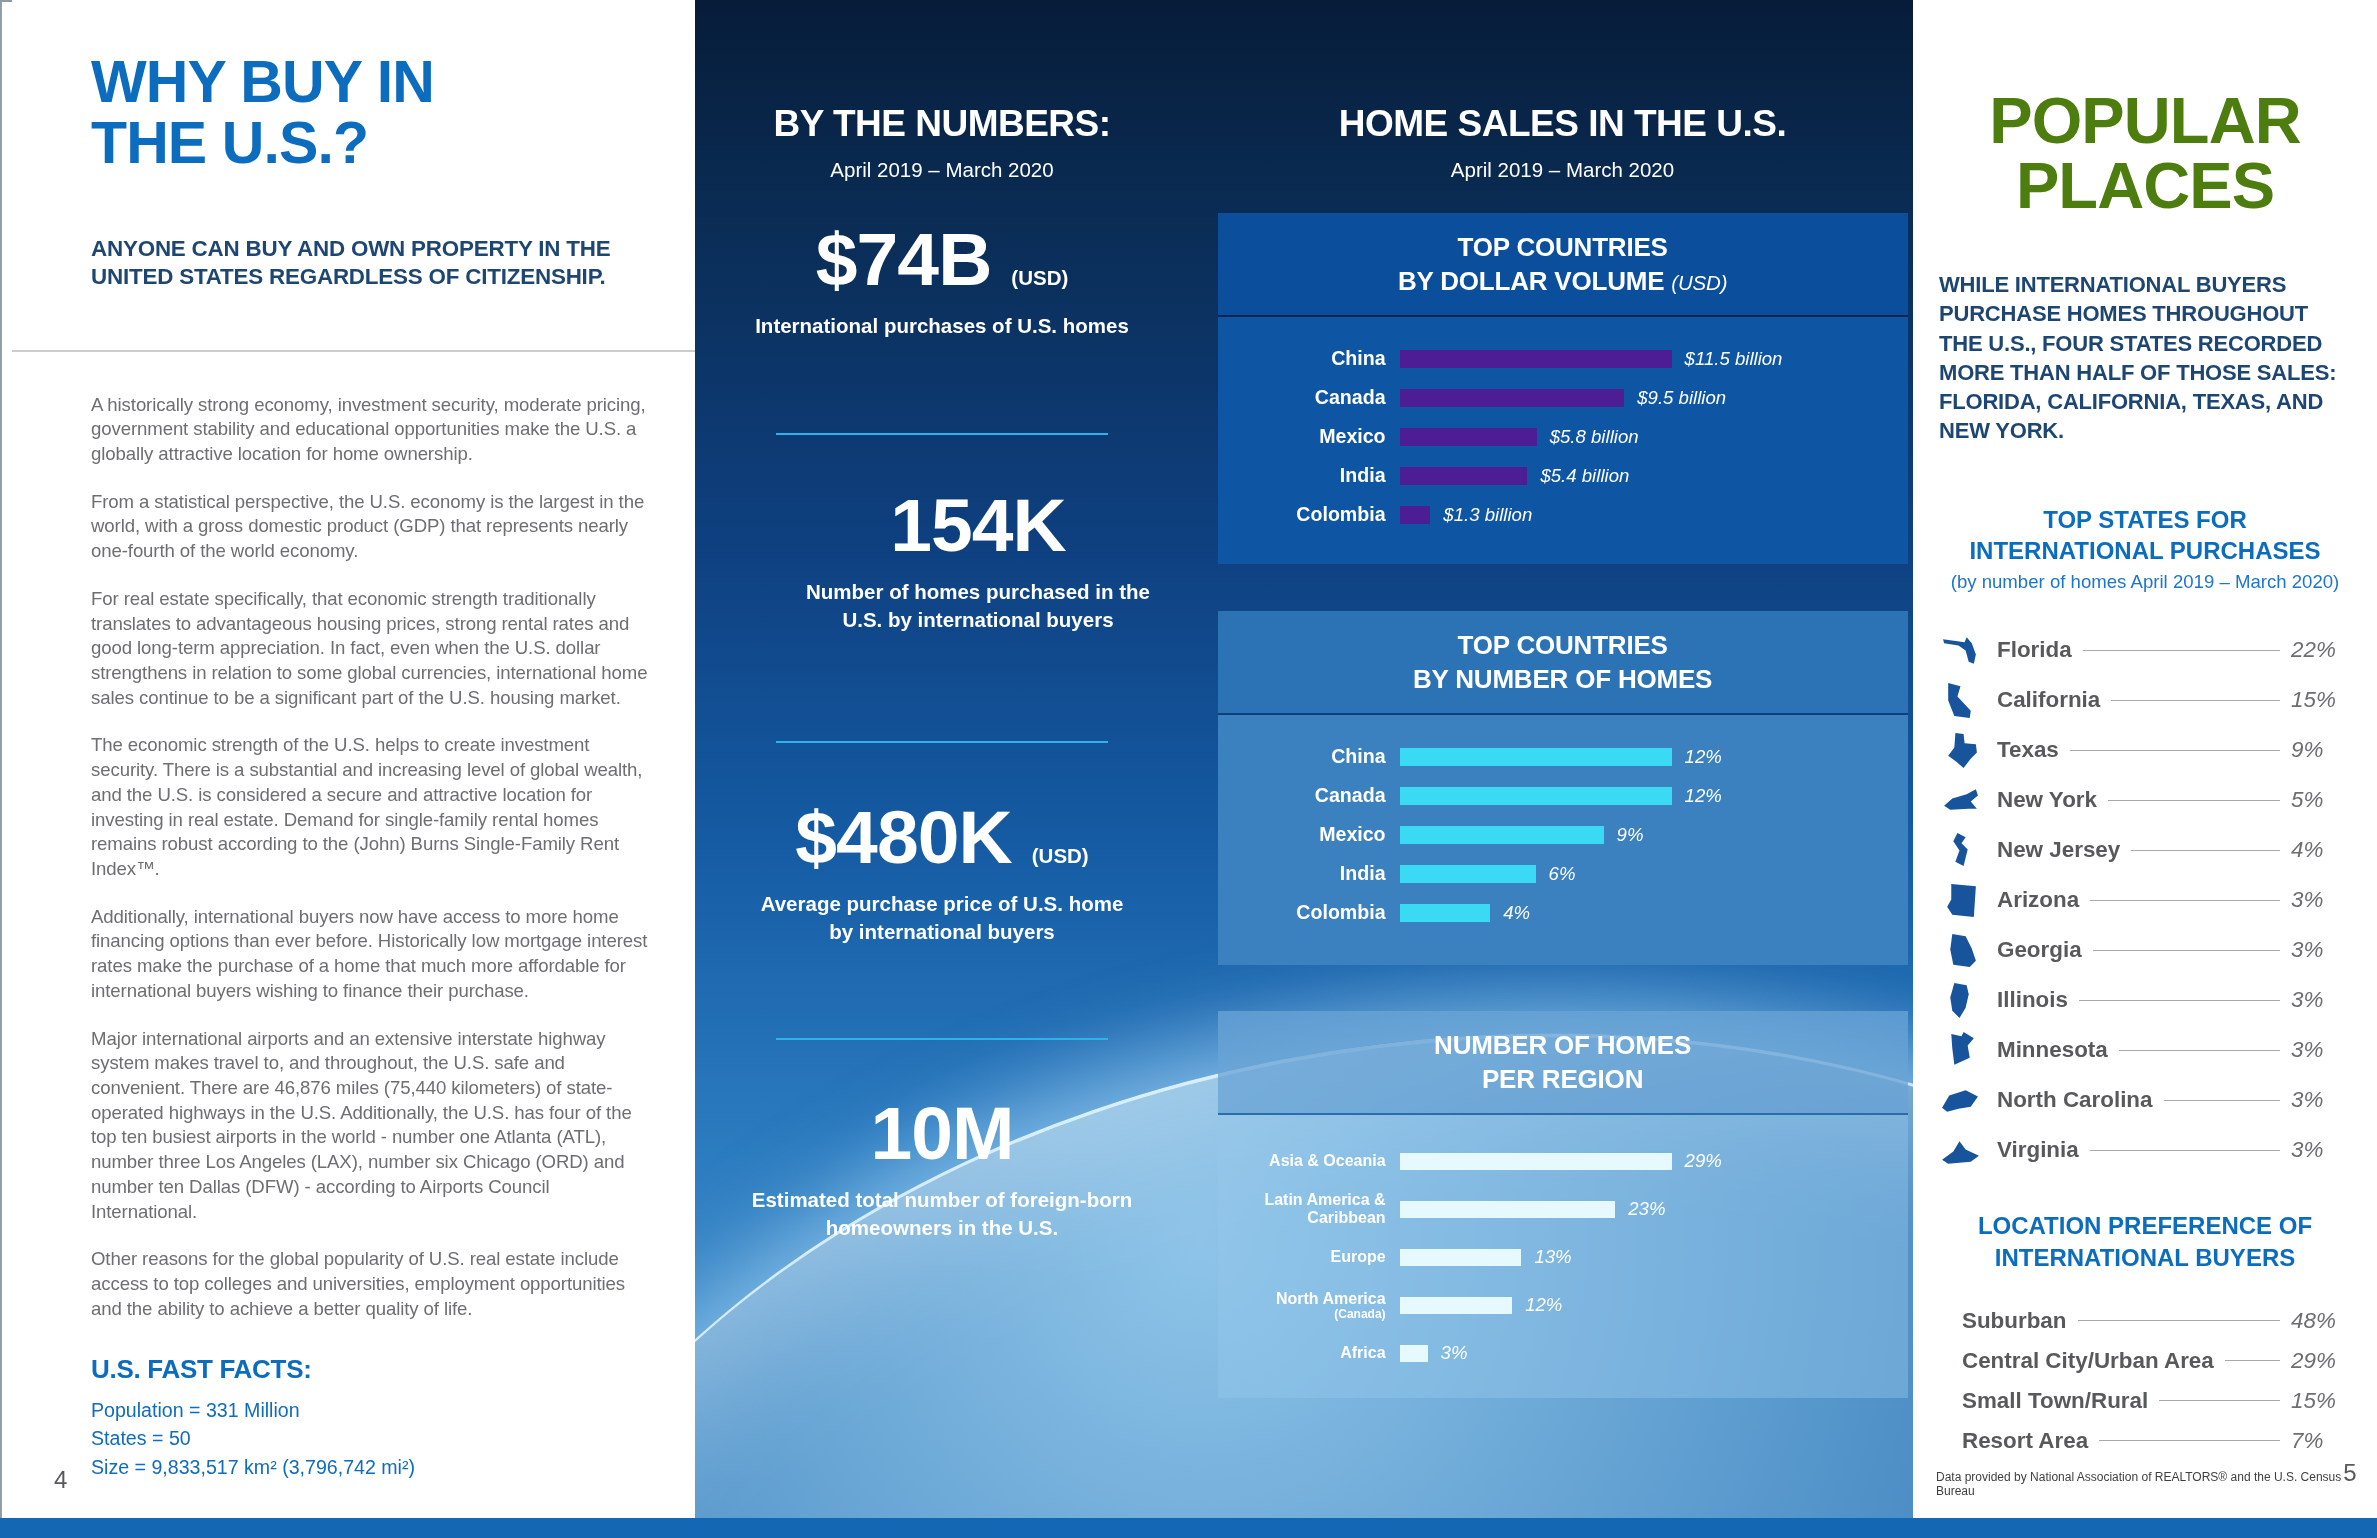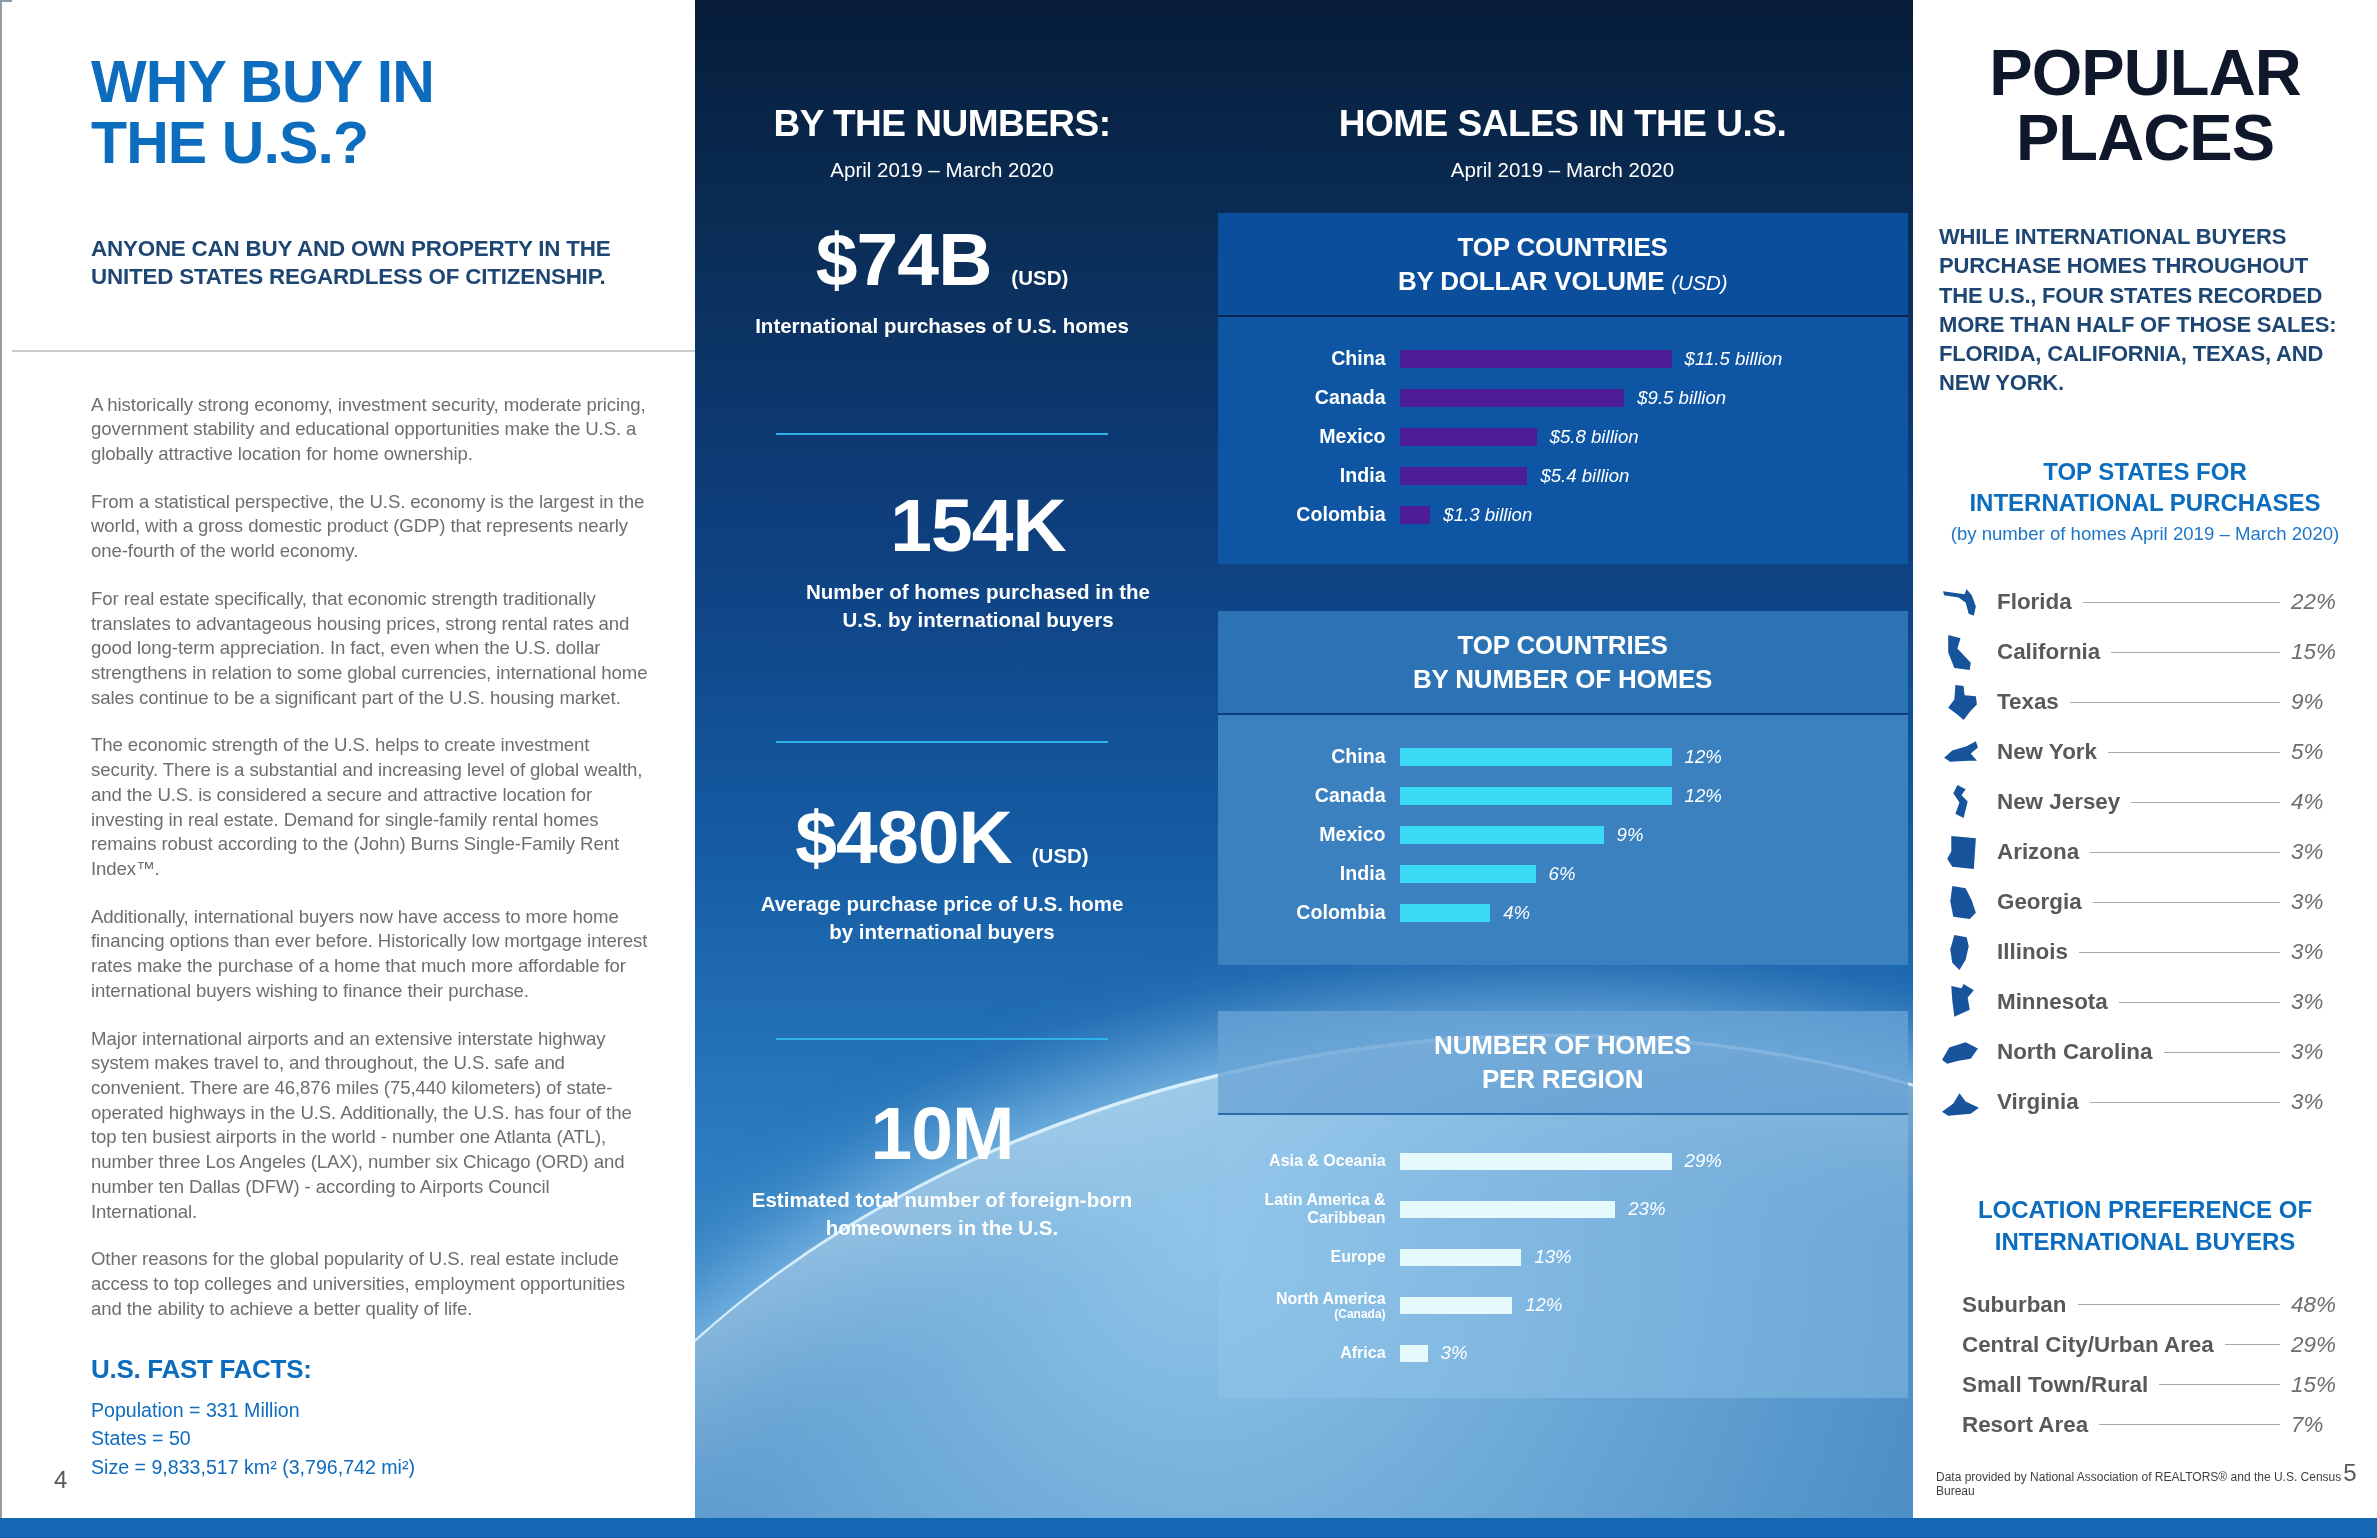--- a/index.html
+++ b/index.html
@@ -57,31 +57,31 @@
   .bar-sub{font-size:12px;font-weight:bold;}
   .bar-track{width:272px;margin-left:14px;flex:none;}
   .bar{height:18.6px;position:relative;}
   .cp-1 .bar{background:#4c1d95;}
   .cp-2 .bar{background:#3bdaf4;}
   .cp-3 .bar{background:#e6fafd;height:17.7px;}
   .bar-val{position:absolute;left:100%;top:50%;transform:translateY(-50%);margin-left:13px;
            font-style:italic;font-weight:normal;font-size:18.6px;color:#fff;white-space:nowrap;}
   
   .panel-right{position:absolute;left:1913px;top:0;width:464px;height:1518px;background:#ffffff;box-sizing:border-box;padding:0 26px;}
-  .rp-title{padding-top:40px;text-align:center;font-size:65px;font-weight:bold;color:#0f172a;line-height:1.0;letter-spacing:-0.9px;}
+  .rp-title{padding-top:40px;text-align:center;font-size:65px;font-weight:bold;color:#4d7c0f;line-height:1.0;letter-spacing:-0.9px;margin-top:48px;}
   .rp-intro{margin-top:52px;font-size:22px;font-weight:bold;color:#1e4673;line-height:1.33;letter-spacing:-0.2px;}
   .rp-states-head{margin-top:58px;text-align:center;font-size:24px;font-weight:bold;color:#0c6cbe;line-height:1.3;}
   .rp-states-sub{margin-top:5.6px;text-align:center;font-size:18.6px;color:#1d76c9;}
   .state-list{margin-top:32px;}
   .state-row{display:flex;align-items:center;height:50px;}
   .state-icon{width:43px;height:41px;flex:none;display:flex;align-items:center;justify-content:center;}
   .state-name{margin-left:15px;font-size:22.4px;font-weight:bold;color:#58595b;white-space:nowrap;}
   .leader{flex:1;border-top:1.9px solid #a7a9ac;margin:0 11.2px;}
   .pct{width:60px;font-size:22.4px;font-style:italic;color:#6d6e71;}
-  .rp-pref-head{margin-top:67px;text-align:center;font-size:24px;font-weight:bold;color:#0c6cbe;line-height:1.3;}
+  .rp-pref-head{margin-top:35px;text-align:center;font-size:24px;font-weight:bold;color:#0c6cbe;line-height:1.3;}
   .pref-list{margin-top:28px;margin-left:23px;}
   .pref-row{display:flex;align-items:center;height:40px;}
   .pref-name{font-size:22.4px;font-weight:bold;color:#58595b;white-space:nowrap;}
   .rp-footer{position:absolute;left:23px;right:20.5px;bottom:20.5px;display:flex;align-items:baseline;justify-content:space-between;}
   .rp-attribution{font-size:12px;color:#3f3f3f;}
   .rp-pagenum{font-size:24px;color:#58595b;}
   
   .bottom-bar{position:absolute;left:0;bottom:0;width:100%;height:20.5px;background:#1467b3;}
 </style>
 </head>

